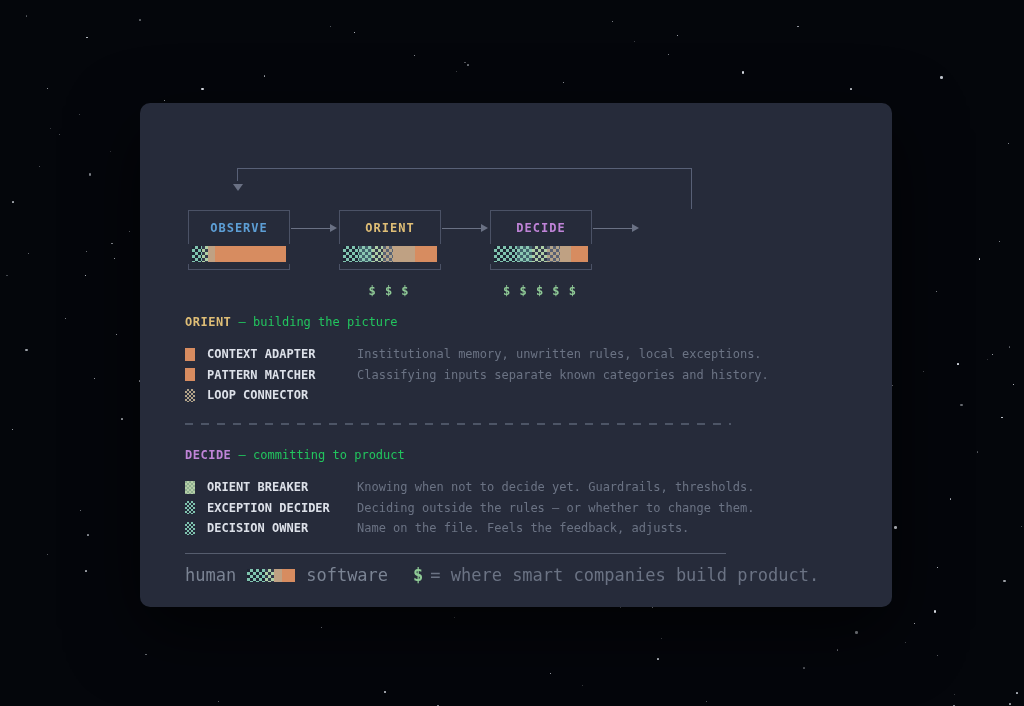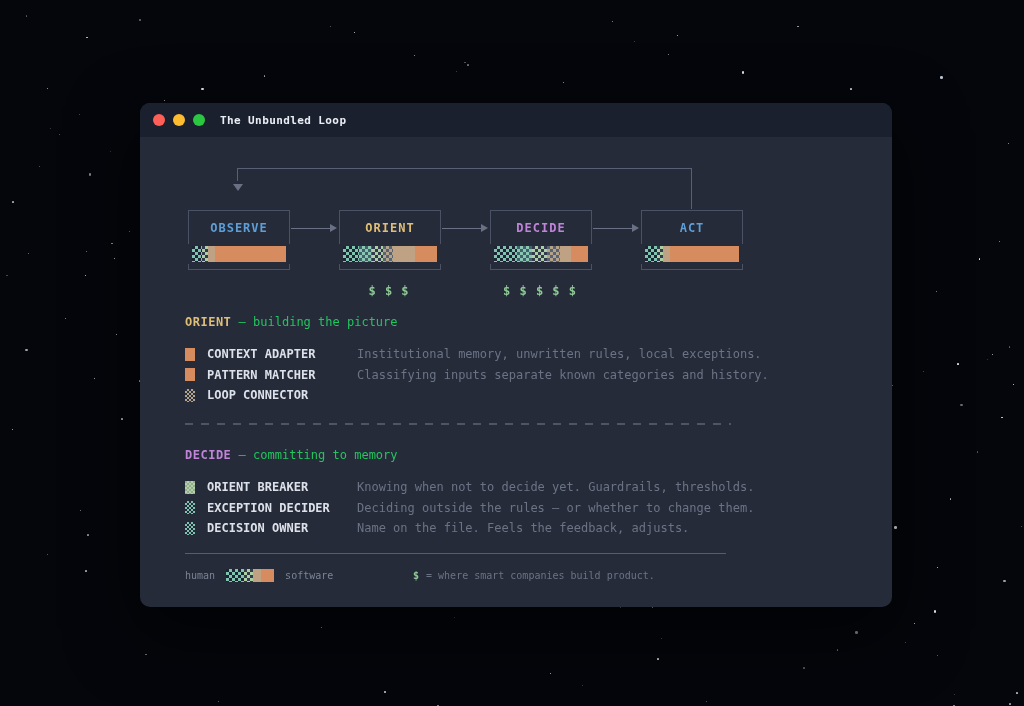--- a/index.html
+++ b/index.html
@@ -85,21 +85,21 @@
   .icon-dense-green{background:conic-gradient(#b6d0a8 25%,#8fae90 0 50%,#b6d0a8 0 75%,#8fae90 0) 0 0/4px 4px;}
   .icon-checker-teal{background:conic-gradient(#7fc3ae 25%,#242a3a 0 50%,#7fc3ae 0 75%,#242a3a 0) 0 0/4px 4px;}
   .role-label{width:150px;color:#dde1e9;font-size:12px;font-weight:bold;flex:0 0 150px;}
   .role-desc{color:#6b7384;font-size:12px;white-space:nowrap;}
 
   .separator{
     position:absolute;left:45px;top:320px;width:546px;height:2px;
     background:repeating-linear-gradient(90deg,#4d5566 0 8px,transparent 8px 16px);
   }
   .footer-line{position:absolute;left:45px;top:450px;width:541px;height:1px;background:#565d6e;}
-  .footer-row{position:absolute;left:45px;top:462px;right:40px;height:20px;display:flex;align-items:center;font-size:10px;}
+  .footer-row{position:absolute;left:45px;top:462px;right:40px;height:20px;display:flex;align-items:center;font-size:17px;}
   .legend-label{color:#7b8494;}
   .legend-chip{width:48px;height:13px;display:flex;overflow:hidden;margin:0 11px;}
   .footer-note{position:absolute;left:228px;top:0;height:20px;display:flex;align-items:center;}
   .note-dollar{color:#8fca96;font-weight:bold;margin-right:7px;}
   .note-text{color:#6b7384;}
 </style>
 </head>
 <body>
 
 <div id="stars">
@@ -275,28 +275,20 @@
     <div class="star" style="width: 1px; height: 1px; left: 43.7147%; top: 64.1926%; opacity: 1;"></div>
     <div class="star" style="width: 1.7px; height: 1.7px; left: 97.7647%; top: 59.0365%; opacity: 0.92;"></div>
     <div class="star" style="width: 1.7px; height: 1.7px; left: 61.3917%; top: 74.3657%; opacity: 0.46;"></div>
     <div class="star" style="width: 2.6px; height: 2.6px; left: 73.5003%; top: 56.6103%; opacity: 0.55;"></div>
     <div class="star" style="width: 2.6px; height: 2.6px; left: 83.5011%; top: 89.3705%; opacity: 0.57;"></div>
     <div class="star" style="width: 2.6px; height: 2.6px; left: 81.7092%; top: 71.7971%; opacity: 0.42;"></div>
   </div>
 
 <div class="window">
 
-  <div class="titlebar">
-    <div class="dots">
-      <div class="dot dot-red"></div>
-      <div class="dot dot-yellow"></div>
-      <div class="dot dot-green"></div>
-    </div>
-    <div class="win-title">The Unbundled Loop</div>
-  </div>
 
   <div class="loop-line loop-h"></div>
   <div class="loop-line loop-v-left"></div>
   <div class="loop-line loop-v-right"></div>
   <div class="loop-arrowhead"></div>
 
   <div class="stage" style="left:48px">
     <div class="stage-label" style="color: rgb(93, 159, 214);">OBSERVE</div>
     <div class="bar-row">
         <div class="bar">
@@ -326,31 +318,20 @@
         <div class="bar">
           <div class="seg seg-ck1" style="width: 24%;"></div>
           <div class="seg seg-ck2" style="width: 16%;"></div>
           <div class="seg seg-ck3" style="width: 16%;"></div>
           <div class="seg seg-ck4" style="width: 14%;"></div>
           <div class="seg seg-tan" style="width: 12%;"></div>
           <div class="seg seg-orange" style="width: 18%;"></div>
         </div>
       </div>
   </div>
-  <div class="stage" style="left:501px">
-    <div class="stage-label" style="color: rgb(93, 159, 214);">ACT</div>
-    <div class="bar-row">
-        <div class="bar">
-          <div class="seg seg-ck1" style="width: 13%;"></div>
-          <div class="seg seg-ck3" style="width: 6%;"></div>
-          <div class="seg seg-tan" style="width: 8%;"></div>
-          <div class="seg seg-orange" style="width: 73%;"></div>
-        </div>
-      </div>
-  </div>
 
   <div class="stage-arrow" style="left:151px">
       <div class="shaft"></div>
       <div class="head"></div>
     </div>
   <div class="stage-arrow" style="left:302px">
       <div class="shaft"></div>
       <div class="head"></div>
     </div>
   <div class="stage-arrow" style="left:453px">
@@ -380,21 +361,21 @@
       <div class="row-icon icon-checker-tan"></div>
       <div class="role-label">LOOP CONNECTOR</div>
     </div>
   </div>
 
   <div class="separator"></div>
 
   <div class="section sec-decide">
     <div class="sec-header">
       <span class="sec-title" style="color: rgb(192, 132, 216);">DECIDE</span>
-      <span class="sec-sub"> <span>— committing to memory</span></span>
+      <span class="sec-sub"> <span>— committing to product</span></span>
     </div>
     <div class="role-row">
       <div class="row-icon icon-dense-green"></div>
       <div class="role-label">ORIENT BREAKER</div>
       <div class="role-desc">Knowing when not to decide yet. Guardrails, thresholds.</div>
     </div>
     <div class="role-row">
       <div class="row-icon icon-checker-teal"></div>
       <div class="role-label">EXCEPTION DECIDER</div>
       <div class="role-desc">Deciding outside the rules — or whether to change them.</div>

